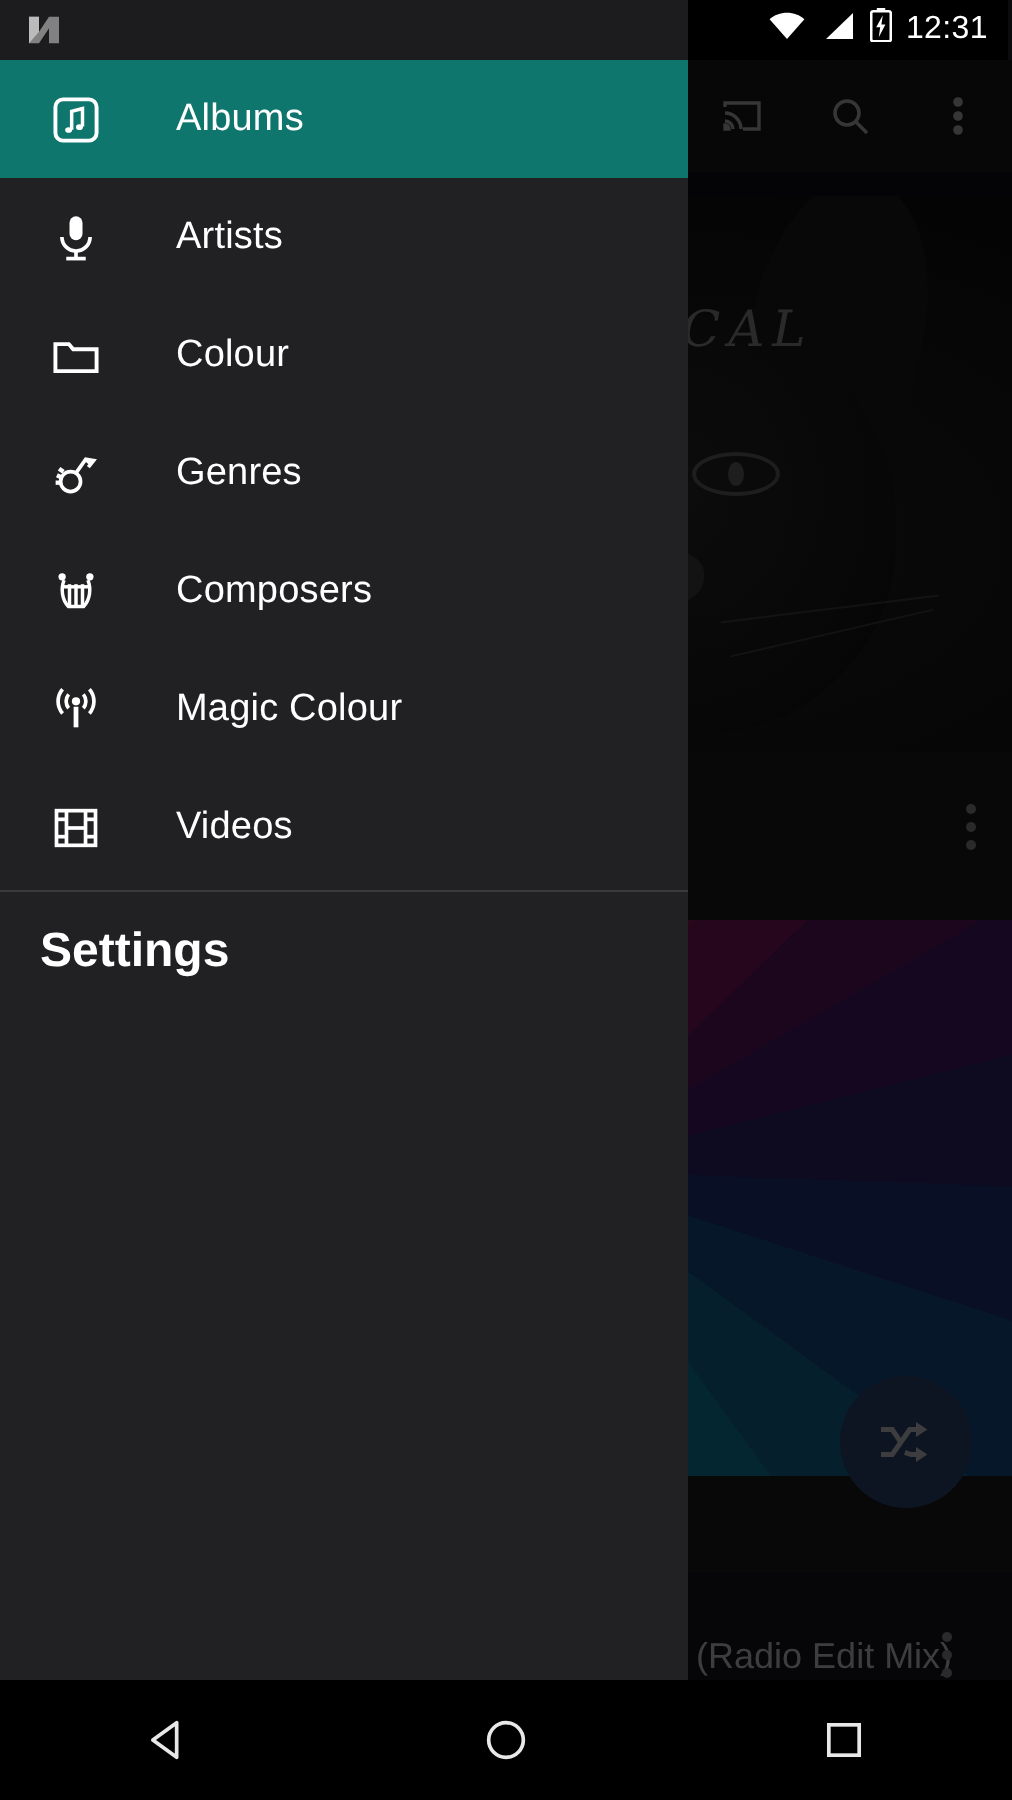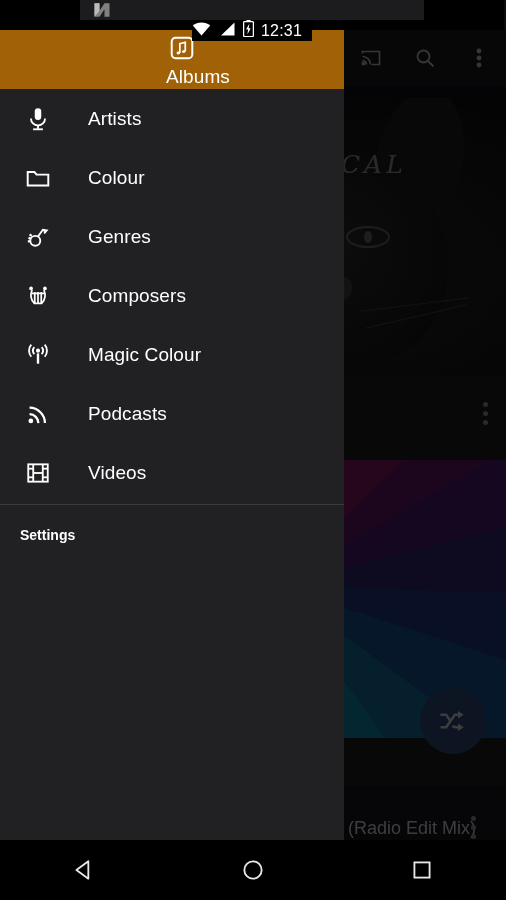--- a/index.html
+++ b/index.html
@@ -16,21 +16,20 @@
     overflow:hidden;
   }
 
   
   #status-bar {
     position:absolute; top:0; left:0;
     width:504px; height:30px;
     background:#000;
     display:flex; align-items:center;
     z-index:60;
-    flex-direction:column;
   }
   #status-left { width:344px; height:30px; display:flex; align-items:center; padding-left:12px; background:#1c1c1e; }
   #status-right { flex:1; height:30px; display:flex; align-items:center; justify-content:flex-end; padding-right:10px; gap:7px; background:#000; }
   .n-logo { width:20px; height:20px; opacity:.92; }
   .sb-icon { display:block; }
   #clock { color:#fff; font-size:16px; letter-spacing:.2px; }
 
   
   #app-content {
     position:absolute; top:30px; left:0;
@@ -174,39 +173,39 @@
     width:344px; height:810px;
     background:#212123;
     z-index:40;
   }
   .nav-item {
     position:relative;
     height:59px;
     display:flex; align-items:center;
     padding-left:20px;
   }
-  .nav-item.selected { background:#a16207;flex-direction:column; }
+  .nav-item.selected { background:#0f766e; }
   .nav-icon {
     width:36px; height:36px;
     display:flex; align-items:center; justify-content:center;
     flex:0 0 36px;
   }
   .nav-label {
     margin-left:32px;
     color:#fff;
     font-size:19px;
     letter-spacing:.1px;
   }
   #drawer-divider { height:1px; background:#3a3a3c; margin:2px 0 0 0; }
   #settings-item {
     height:59px;
     display:flex; align-items:center;
     padding-left:20px;
   }
-  #settings-label { color:#fff; font-size:14px; font-weight:bold; }
+  #settings-label { color:#fff; font-size:24px; font-weight:bold; }
 
   
   #nav-bar {
     position:absolute; left:0; top:840px;
     width:506px; height:60px;
     background:#000;
     display:flex; align-items:center; justify-content:space-around;
     z-index:70;
   }
   .navkey { width:60px; height:60px; display:flex; align-items:center; justify-content:center; }
@@ -380,30 +379,20 @@
           <line x1="12" y1="10.5" x2="12" y2="20" stroke-width="2.2"></line>
           <path d="M8.6 4.8a5 5 0 0 0 0 6.4"></path>
           <path d="M15.4 4.8a5 5 0 0 1 0 6.4"></path>
           <path d="M5.8 2.4a8.6 8.6 0 0 0 0 11.2"></path>
           <path d="M18.2 2.4a8.6 8.6 0 0 1 0 11.2"></path>
         </svg>
       </span>
       <span class="nav-label">Magic Colour</span>
     </div>
 
-    <div class="nav-item">
-      <span class="nav-icon">
-        <svg width="26" height="26" viewBox="0 0 24 24" fill="none" stroke="#fff" stroke-width="2.1">
-          <circle cx="5.4" cy="18.4" r="2.2" fill="#fff" stroke="none"></circle>
-          <path d="M4.2 12.2a8.4 8.4 0 0 1 8.2 8.2"></path>
-          <path d="M4.2 6.2a14.3 14.3 0 0 1 14.2 14.2"></path>
-        </svg>
-      </span>
-      <span class="nav-label">Podcasts</span>
-    </div>
 
     <div class="nav-item">
       <span class="nav-icon">
         <svg width="26" height="26" viewBox="0 0 24 24" fill="none" stroke="#fff" stroke-width="1.7">
           <rect x="3" y="4" width="18" height="16"></rect>
           <line x1="7.6" y1="4" x2="7.6" y2="20"></line>
           <line x1="16.4" y1="4" x2="16.4" y2="20"></line>
           <line x1="7.6" y1="12" x2="16.4" y2="12"></line>
           <line x1="3" y1="8" x2="7.6" y2="8"></line>
           <line x1="3" y1="16" x2="7.6" y2="16"></line>

